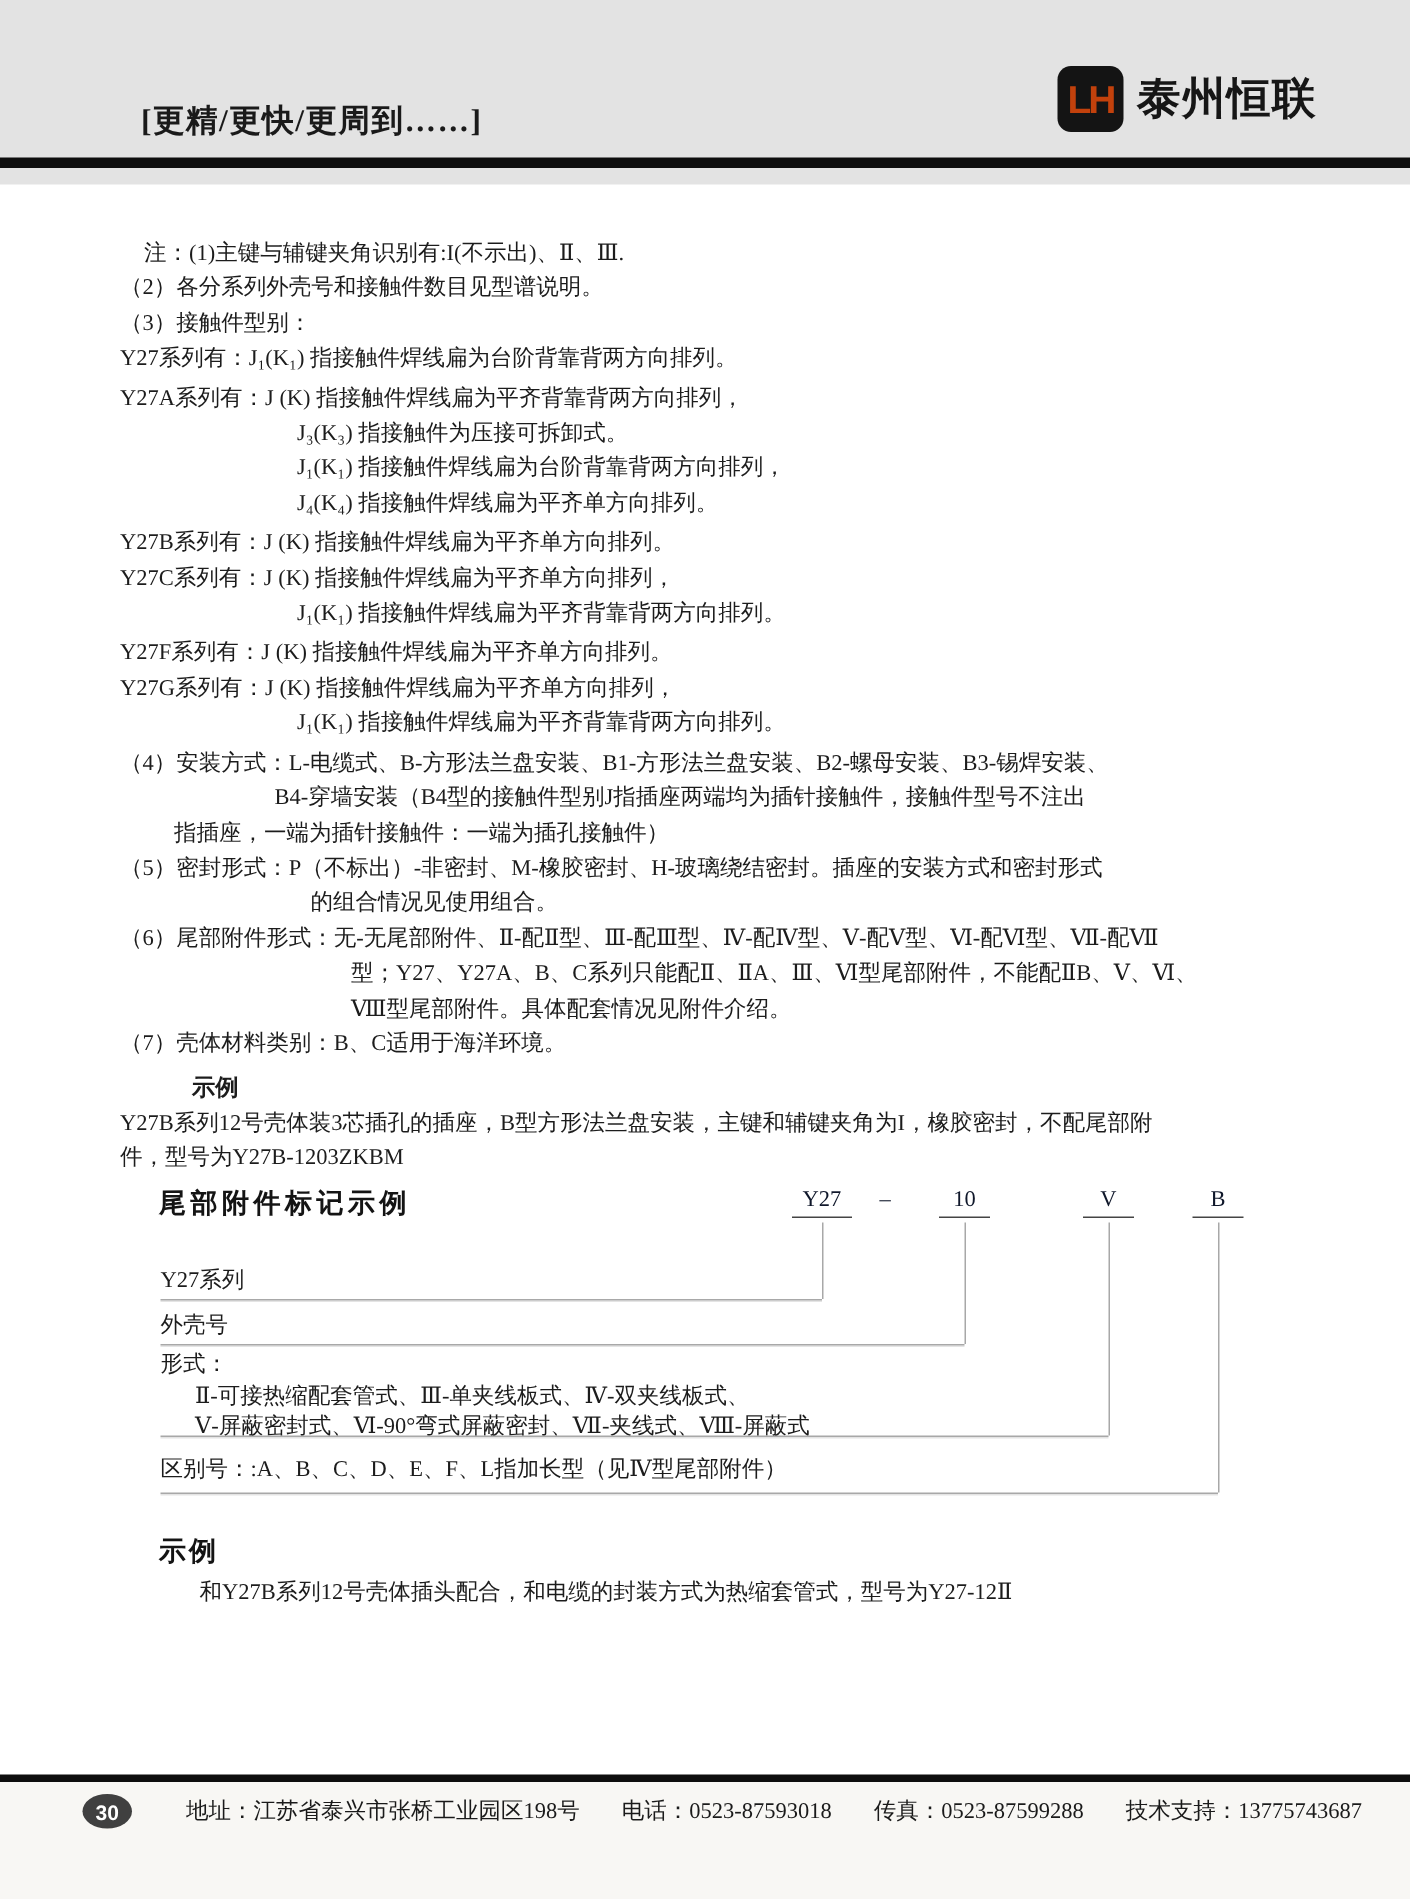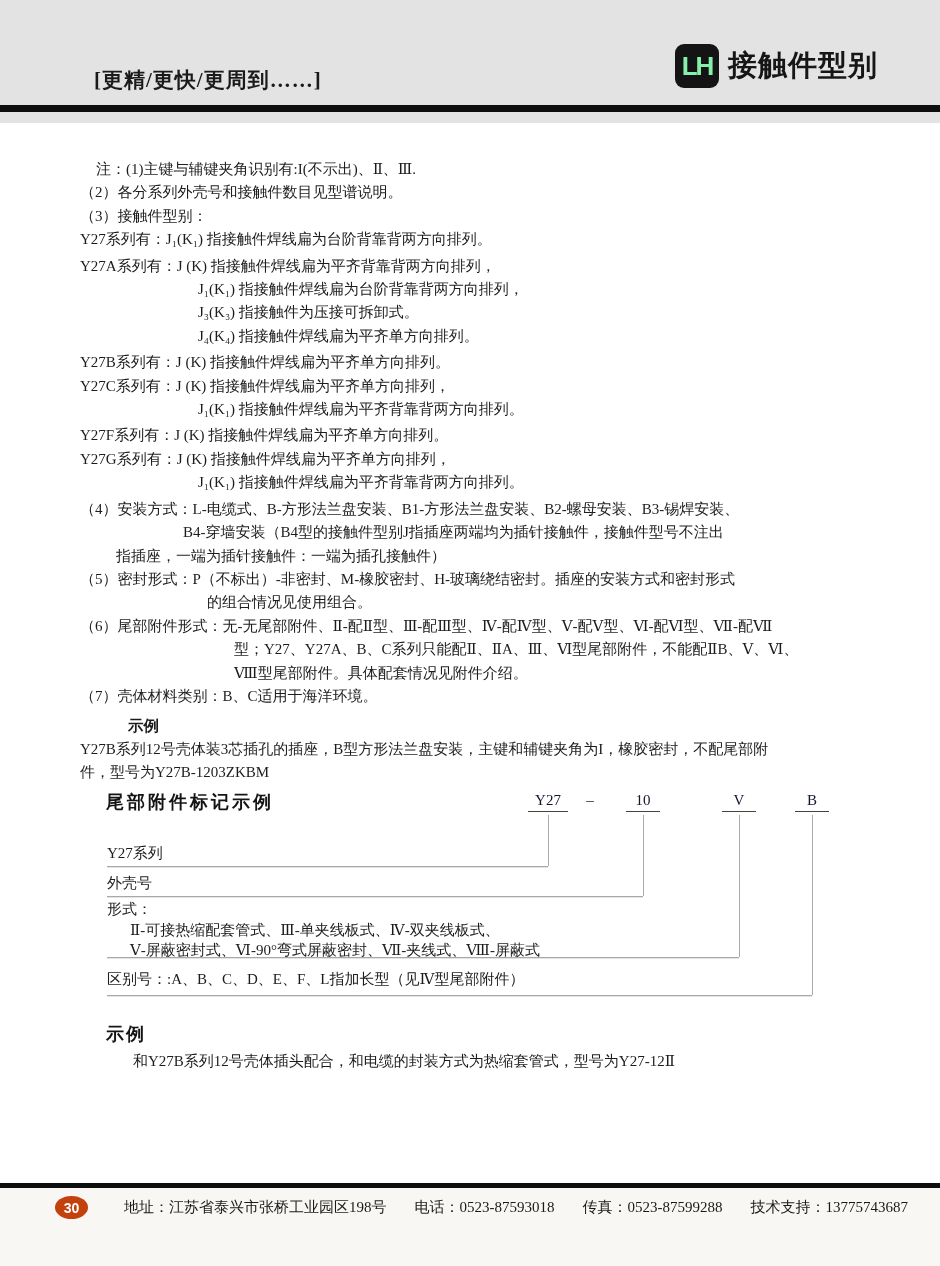--- a/index.html
+++ b/index.html
@@ -3,21 +3,21 @@
 <meta charset="utf-8">
 <style>
   html,body{margin:0;padding:0;}
   body{width:940px;height:1266px;background:#ffffff;font-family:"Liberation Serif","DejaVu Serif",serif;}
   .page{position:relative;width:940px;height:1266px;overflow:hidden;background:#ffffff;}
 
   
   .header-band{position:absolute;left:0;top:0;width:940px;height:123px;background:#e3e3e3;}
   .slogan{position:absolute;left:94px;top:66px;font-size:21px;font-weight:bold;color:#1a1a1a;letter-spacing:1px;}
   .logo{position:absolute;right:62px;top:44px;display:flex;align-items:center;gap:9px;}
-  .logo-mark{width:44px;height:44px;background:#141414;border-radius:9px;color:#86efac;
+  .logo-mark{width:44px;height:44px;background:#141414;border-radius:9px;color:#c2410c;
     font-family:"Liberation Sans","DejaVu Sans",sans-serif;font-weight:bold;font-size:26px;
     display:flex;align-items:center;justify-content:center;letter-spacing:-2px;}
   .logo-text{font-size:29px;font-weight:bold;color:#161616;font-family:"Liberation Sans","DejaVu Sans",sans-serif;letter-spacing:1px;}
   .bar-top{position:absolute;left:0;top:105px;width:940px;height:7px;background:#0e0e0e;}
 
   
   .content-text{position:absolute;left:0;top:158px;width:772px;font-size:15px;line-height:23.4px;color:#1c1c1c;}
   .content-text div{white-space:nowrap;}
   .n0{padding-left:96px;}
   .n1{padding-left:80px;}
@@ -44,46 +44,46 @@
   .example2{position:absolute;left:0;top:1022px;width:940px;color:#1c1c1c;}
   .example2-title{padding-left:106px;font-weight:bold;font-size:18px;letter-spacing:2px;
     font-family:"Liberation Sans","DejaVu Sans",sans-serif;color:#141414;}
   .example2-text{padding-left:133px;margin-top:6px;font-size:15px;white-space:nowrap;}
 
   
   .bar-bottom{position:absolute;left:0;top:1183px;width:940px;height:5px;background:#0e0e0e;}
   .footer-band{position:absolute;left:0;top:1188px;width:940px;height:78px;background:#f8f7f4;}
   .footer-row{position:absolute;left:55px;top:1196px;display:flex;align-items:center;column-gap:28px;
     font-size:15px;color:#1a1a1a;white-space:nowrap;}
-  .page-badge{width:33px;height:23px;border-radius:50%;background:#c2410c;color:#ffffff;
+  .page-badge{width:33px;height:23px;border-radius:50%;background:#404040;color:#ffffff;
     display:flex;align-items:center;justify-content:center;font-size:14px;font-weight:bold;
     font-family:"Liberation Sans","DejaVu Sans",sans-serif;margin-right:8px;}
 </style>
 </head>
 <body>
 
 <div class="page">
 
   <div class="header-band">
     <div class="slogan">[更精/更快/更周到……]</div>
     <div class="logo">
       <div class="logo-mark">LH</div>
-      <div class="logo-text">接触件型别</div>
+      <div class="logo-text">泰州恒联</div>
     </div>
   </div>
   <div class="bar-top"></div>
 
   <div class="content-text">
     <div class="n0">注：(1)主键与辅键夹角识别有:I(不示出)、Ⅱ、Ⅲ.</div>
     <div class="n1">（2）各分系列外壳号和接触件数目见型谱说明。</div>
     <div class="n1">（3）接触件型别：</div>
     <div class="n1">Y27系列有：J₁(K₁) 指接触件焊线扁为台阶背靠背两方向排列。</div>
     <div class="n1 gt">Y27A系列有：J (K) 指接触件焊线扁为平齐背靠背两方向排列，</div>
+    <div class="n2">J₃(K₃) 指接触件为压接可拆卸式。</div>
     <div class="n2">J₁(K₁) 指接触件焊线扁为台阶背靠背两方向排列，</div>
-    <div class="n2">J₃(K₃) 指接触件为压接可拆卸式。</div>
     <div class="n2">J₄(K₄) 指接触件焊线扁为平齐单方向排列。</div>
     <div class="n1 gt">Y27B系列有：J (K) 指接触件焊线扁为平齐单方向排列。</div>
     <div class="n1">Y27C系列有：J (K) 指接触件焊线扁为平齐单方向排列，</div>
     <div class="n2">J₁(K₁) 指接触件焊线扁为平齐背靠背两方向排列。</div>
     <div class="n1 gt">Y27F系列有：J (K) 指接触件焊线扁为平齐单方向排列。</div>
     <div class="n1">Y27G系列有：J (K) 指接触件焊线扁为平齐单方向排列，</div>
     <div class="n2">J₁(K₁) 指接触件焊线扁为平齐背靠背两方向排列。</div>
     <div class="n1 gt">（4）安装方式：L-电缆式、B-方形法兰盘安装、B1-方形法兰盘安装、B2-螺母安装、B3-锡焊安装、</div>
     <div class="n3">B4-穿墙安装（B4型的接触件型别J指插座两端均为插针接触件，接触件型号不注出</div>
     <div class="n3b">指插座，一端为插针接触件：一端为插孔接触件）</div>

